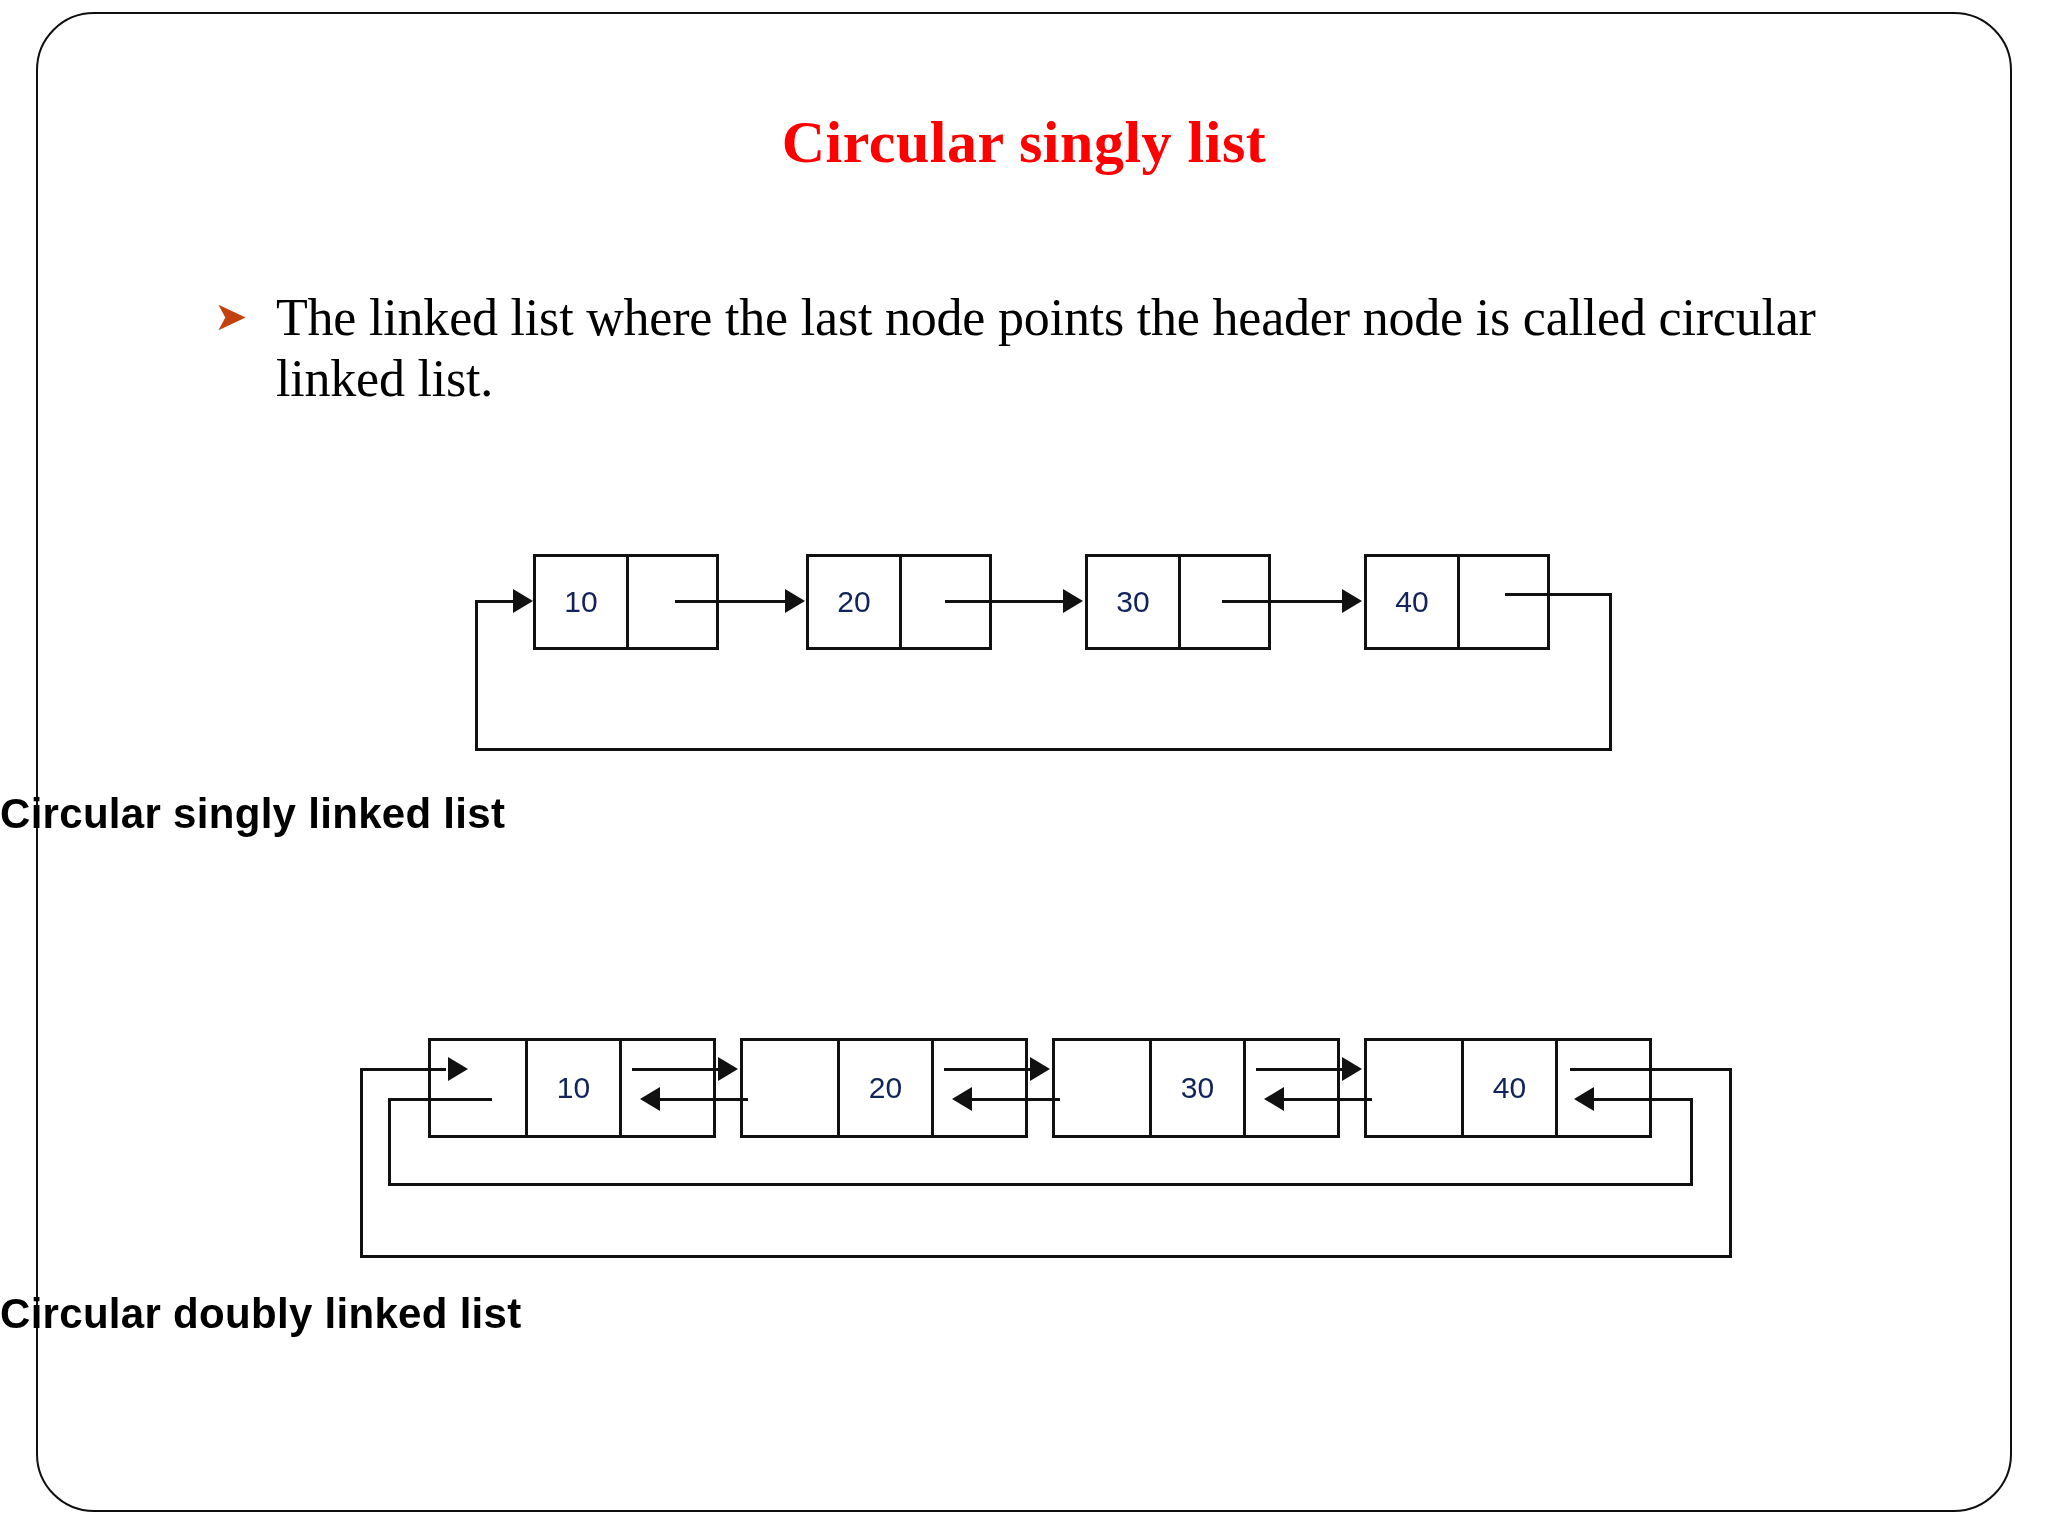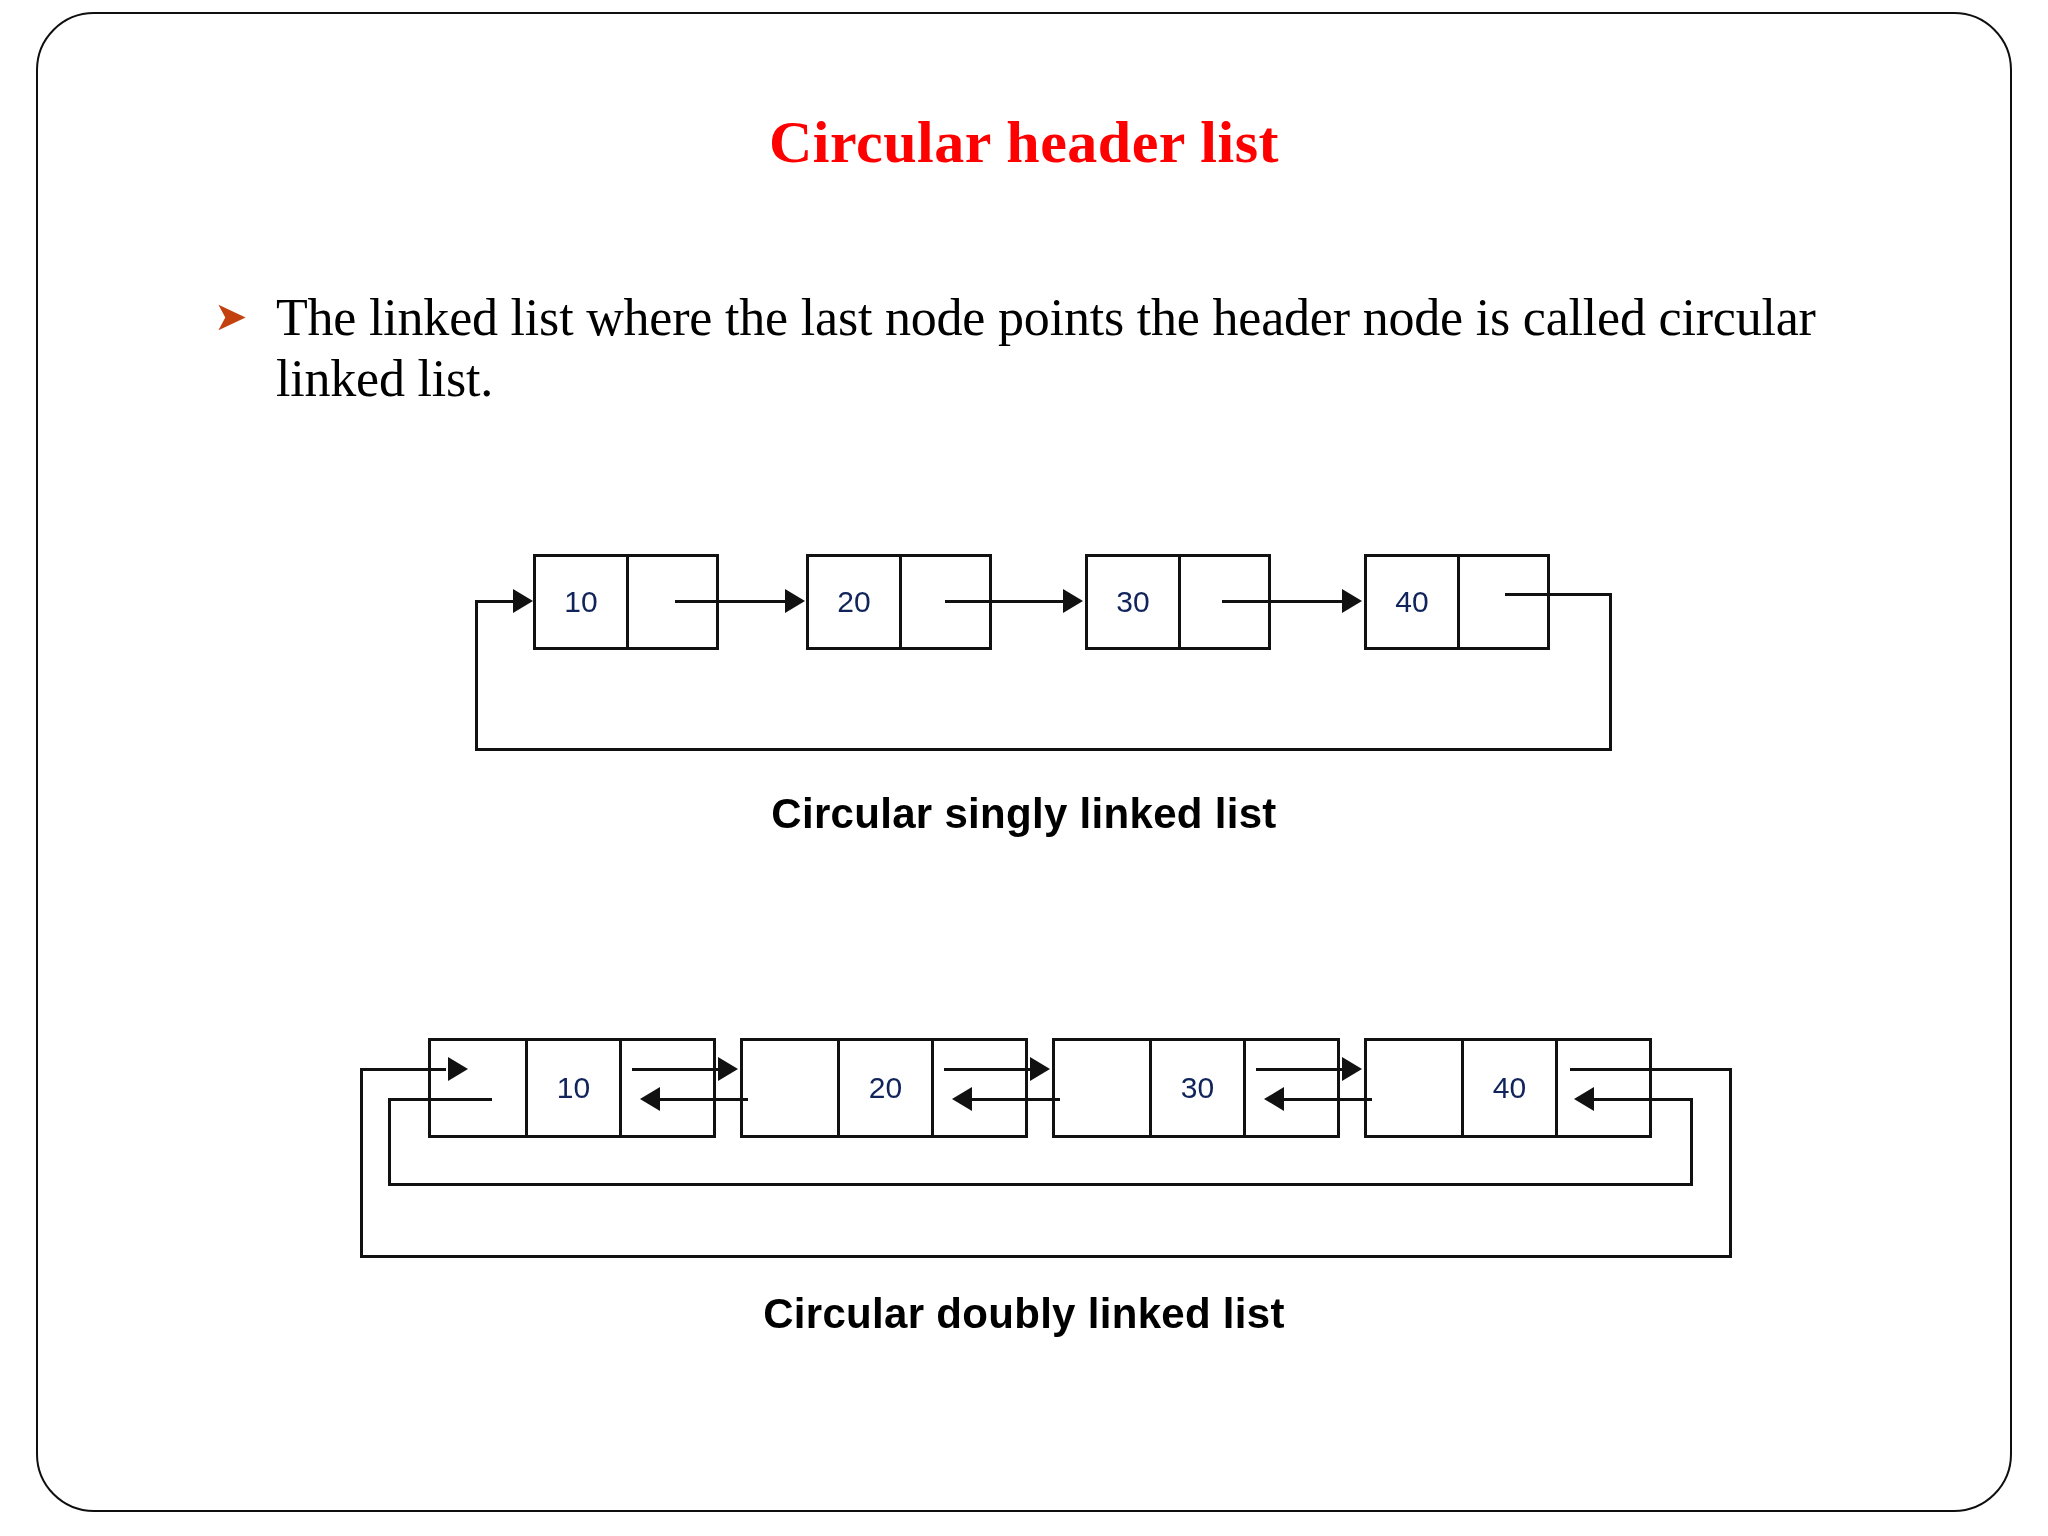--- a/index.html
+++ b/index.html
@@ -90,21 +90,21 @@
     font-size: 30px;
     color: #10235a;
   }
   .cell + .cell {
     border-left: 3px solid #111111;
   }
   .caption {
     position: absolute;
     width: 2048px;
     left: 0;
-    text-align: center;
+    text-align: left;
     font-family: "Liberation Sans", sans-serif;
     font-weight: bold;
     font-size: 42px;
     color: #000000;
     letter-spacing: 0.3px;
   }
   .line-h {
     position: absolute;
     height: 0;
     border-top: 3px solid #111111;
@@ -129,21 +129,21 @@
     border-right: 20px solid #111111;
   }
 </style>
 </head>
 <body>
 
 <div class="slide">
 
   <div class="slide-border"></div>
 
-  <div class="slide-title">Circular header list</div>
+  <div class="slide-title">Circular singly list</div>
 
   <div class="bullet-block">
     <span class="bullet-glyph">➤</span>
     <span class="bullet-text">The linked list where the last node points the header node is called circular linked list.</span>
   </div>
 
   <div class="diagram" style="left:0;top:0;width:2048px;height:850px;">
 
     <div class="node" style="left:533px;top:554px;width:186px;height:96px;">
       <div class="cell" style="width:50%;">10</div>

